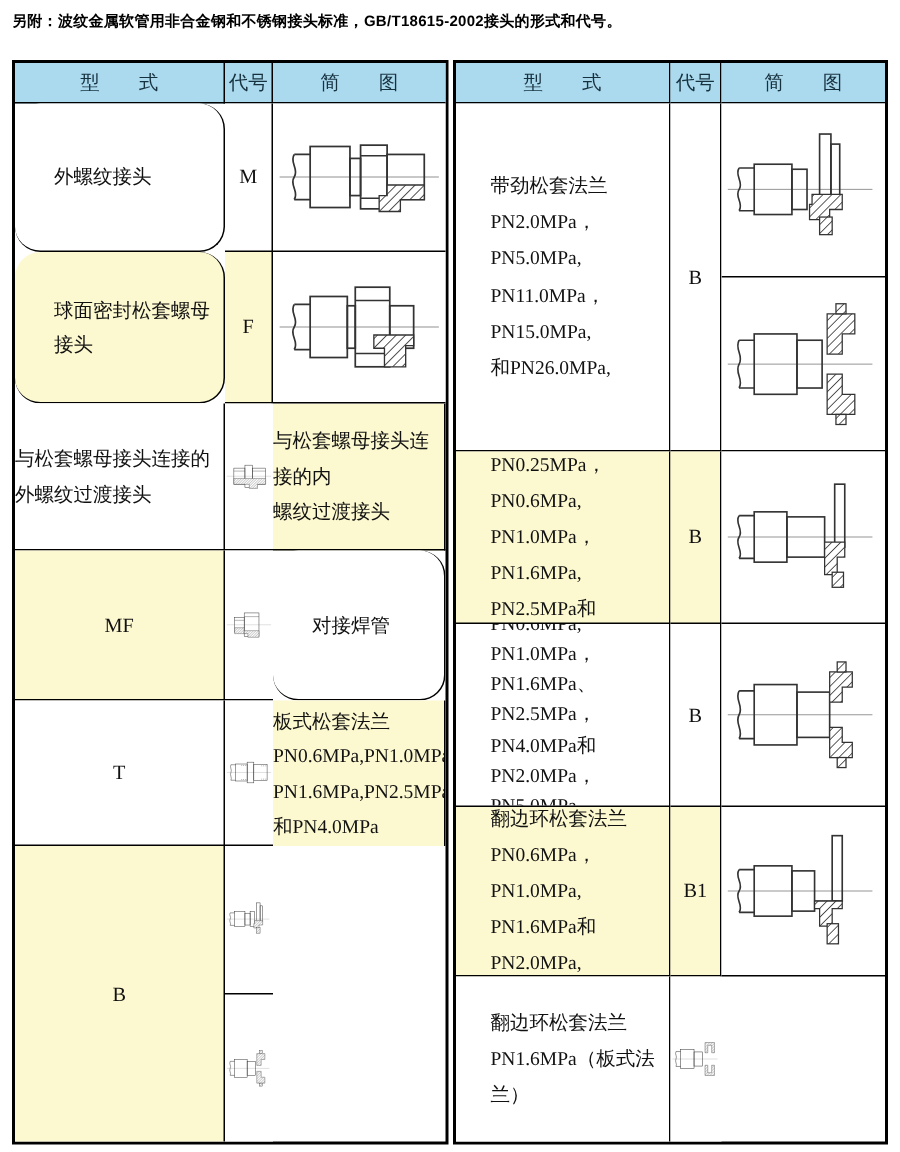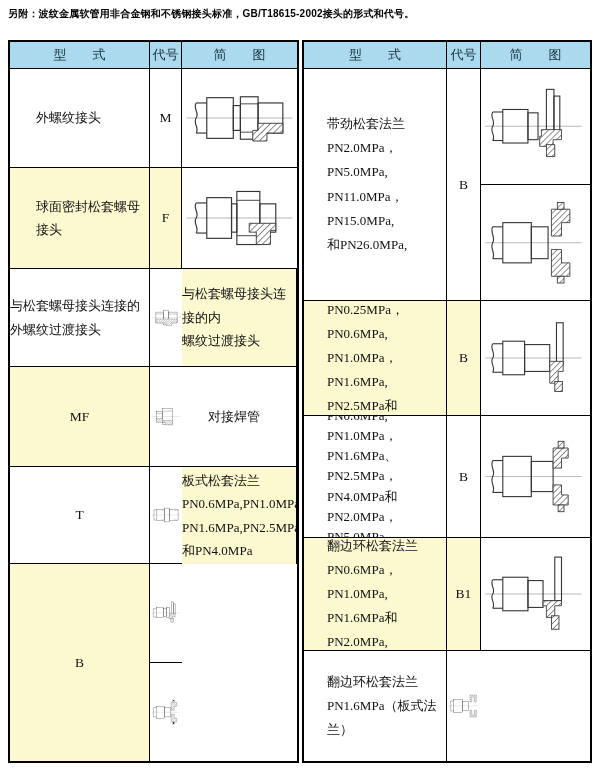--- a/index.html
+++ b/index.html
@@ -41,21 +41,21 @@
     display: flex; align-items: center; justify-content: center;
     font-size: 13px; color: #17323f;
     border-bottom: 1.5px solid #000;
   }
   .typec {
     display: flex; align-items: center;
     padding-right: 4px;
     font-size: 13px; line-height: 1.8;
     white-space: pre-line;
   }
-  .typec.indent { padding-left: 26px; }
+  .typec.indent { padding-left: 26px; border-radius: 17px; }
   .half.right .typec { padding-left: 23px; line-height: 1.85; }
   .half.right .typec.tight { line-height: 1.55; }
   .codec {
     display: flex; align-items: center; justify-content: center;
     font-size: 13.5px;
   }
   .hl { background: var(--hl); }
   .diagc { position: relative; padding: 0; }
   .diagc svg { display:block; width: 100%; height: 100%; }
   .split { display: grid; grid-template-rows: 1fr 1fr; }

